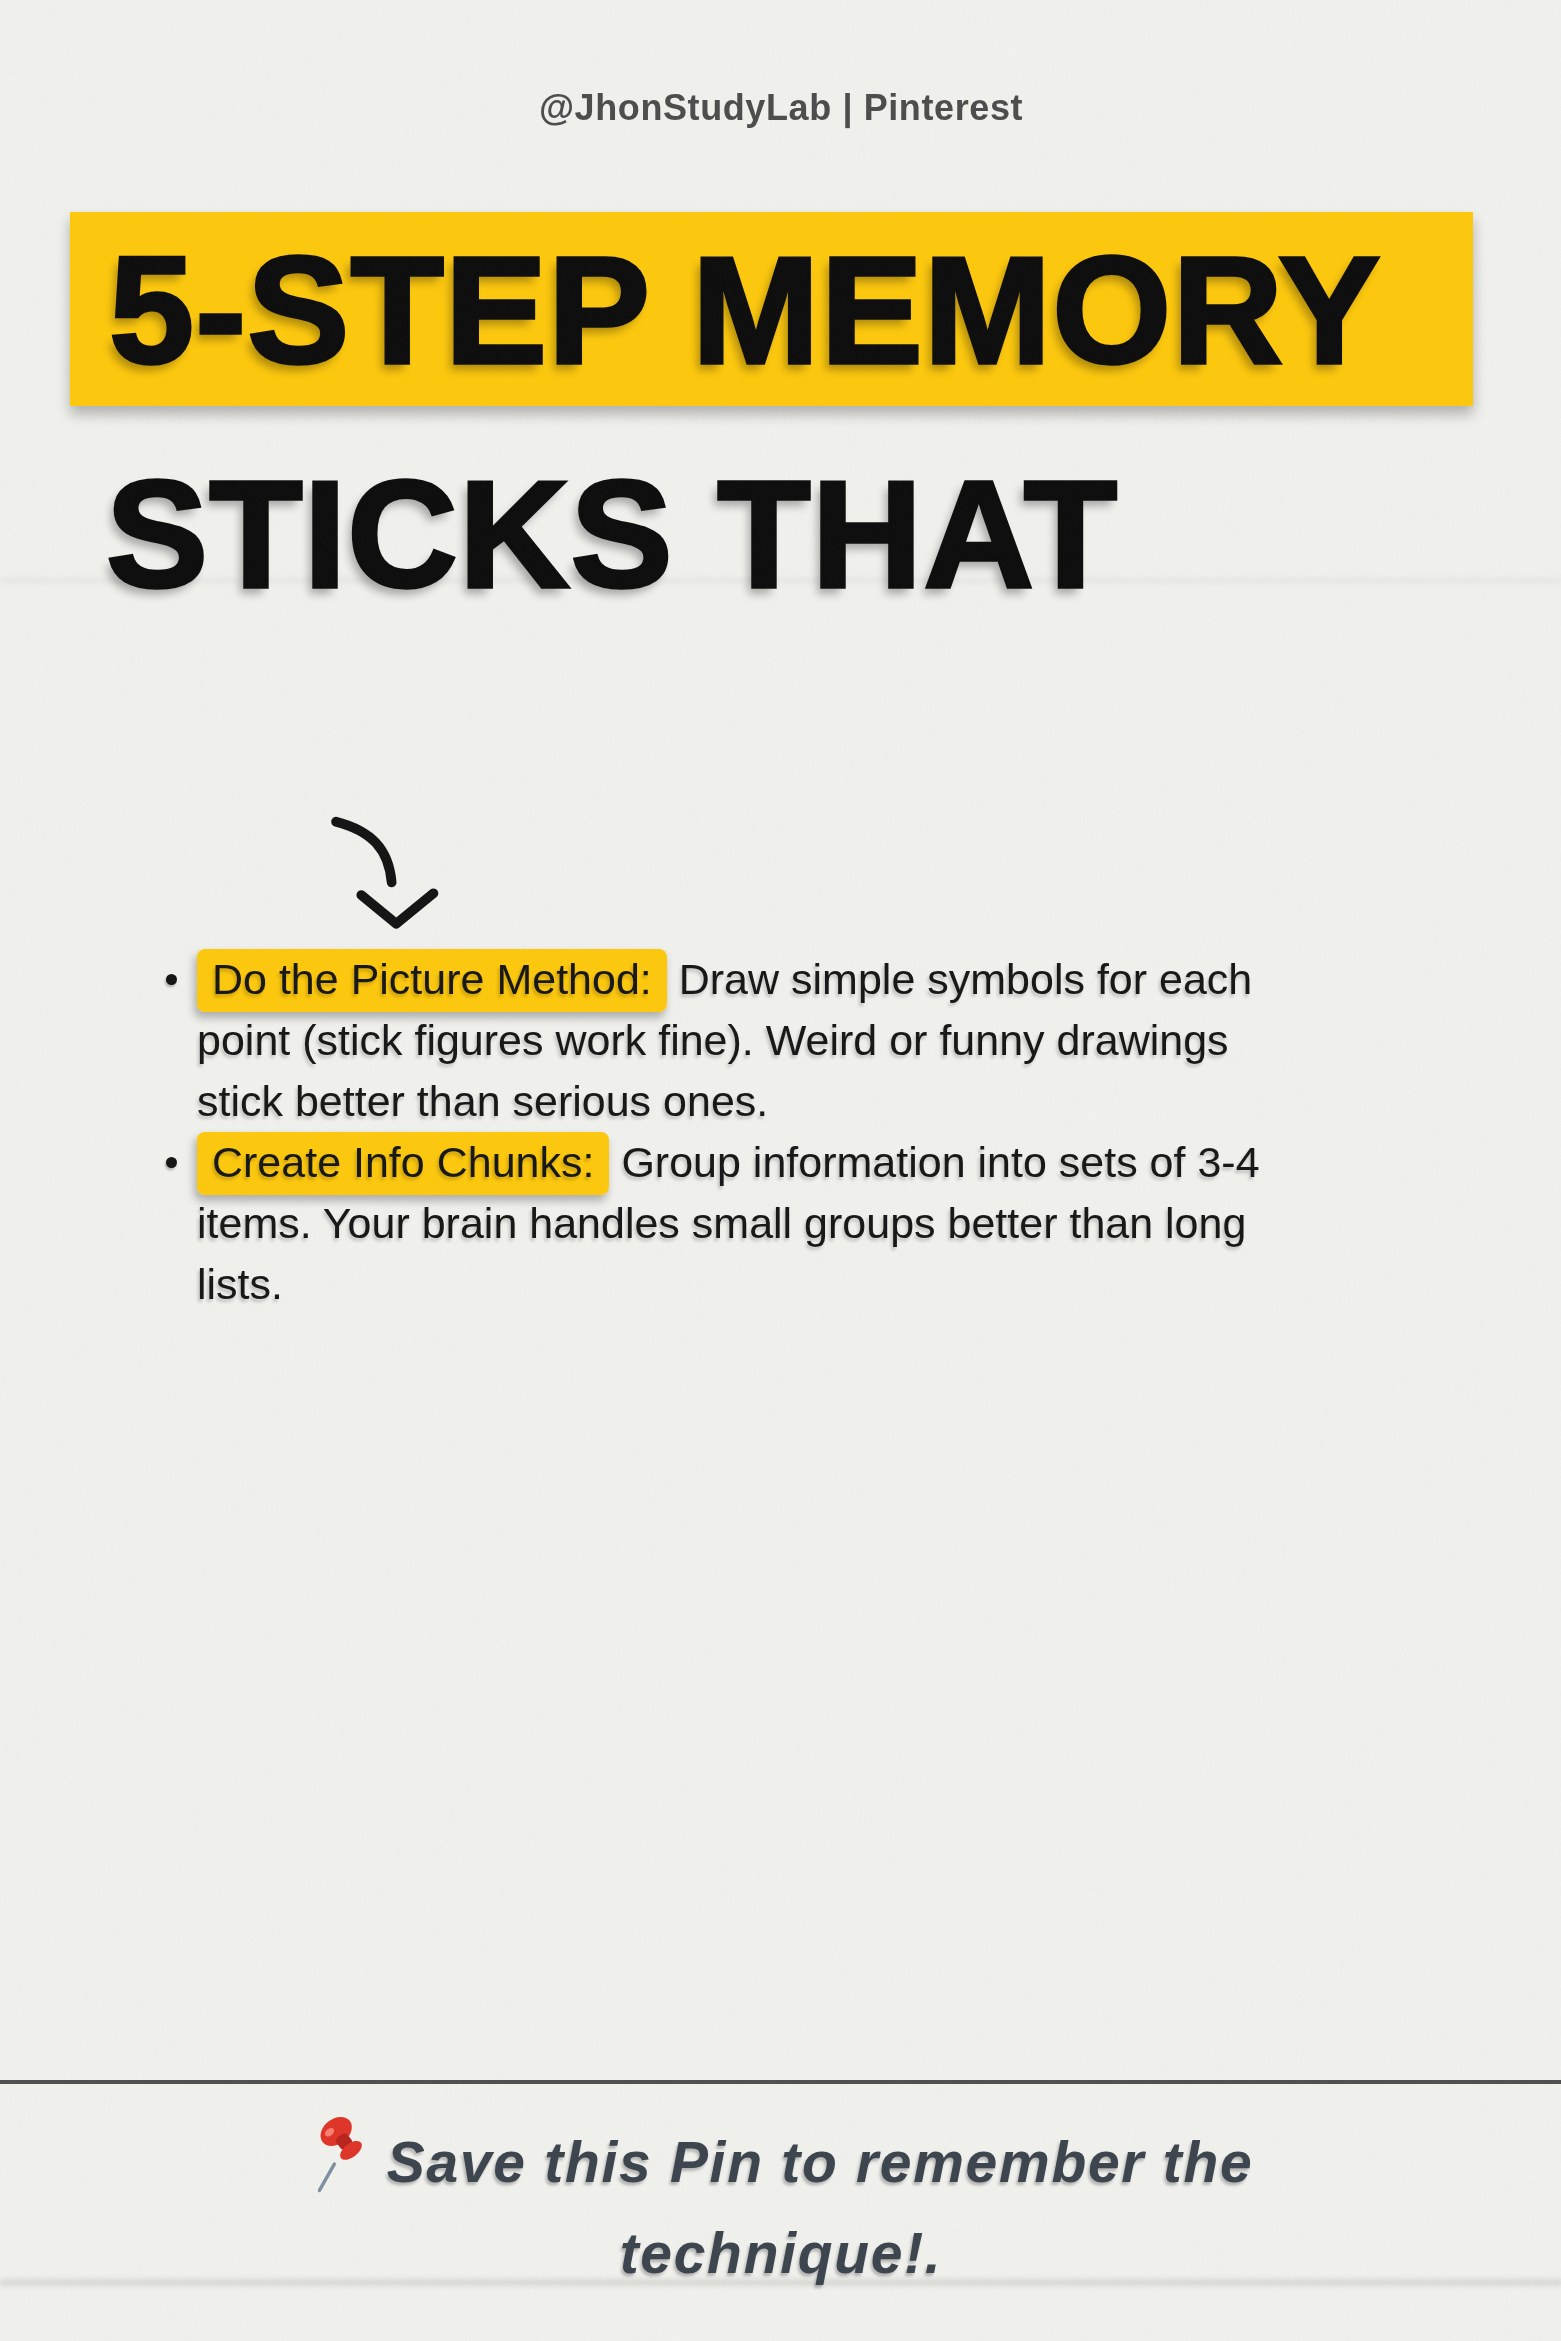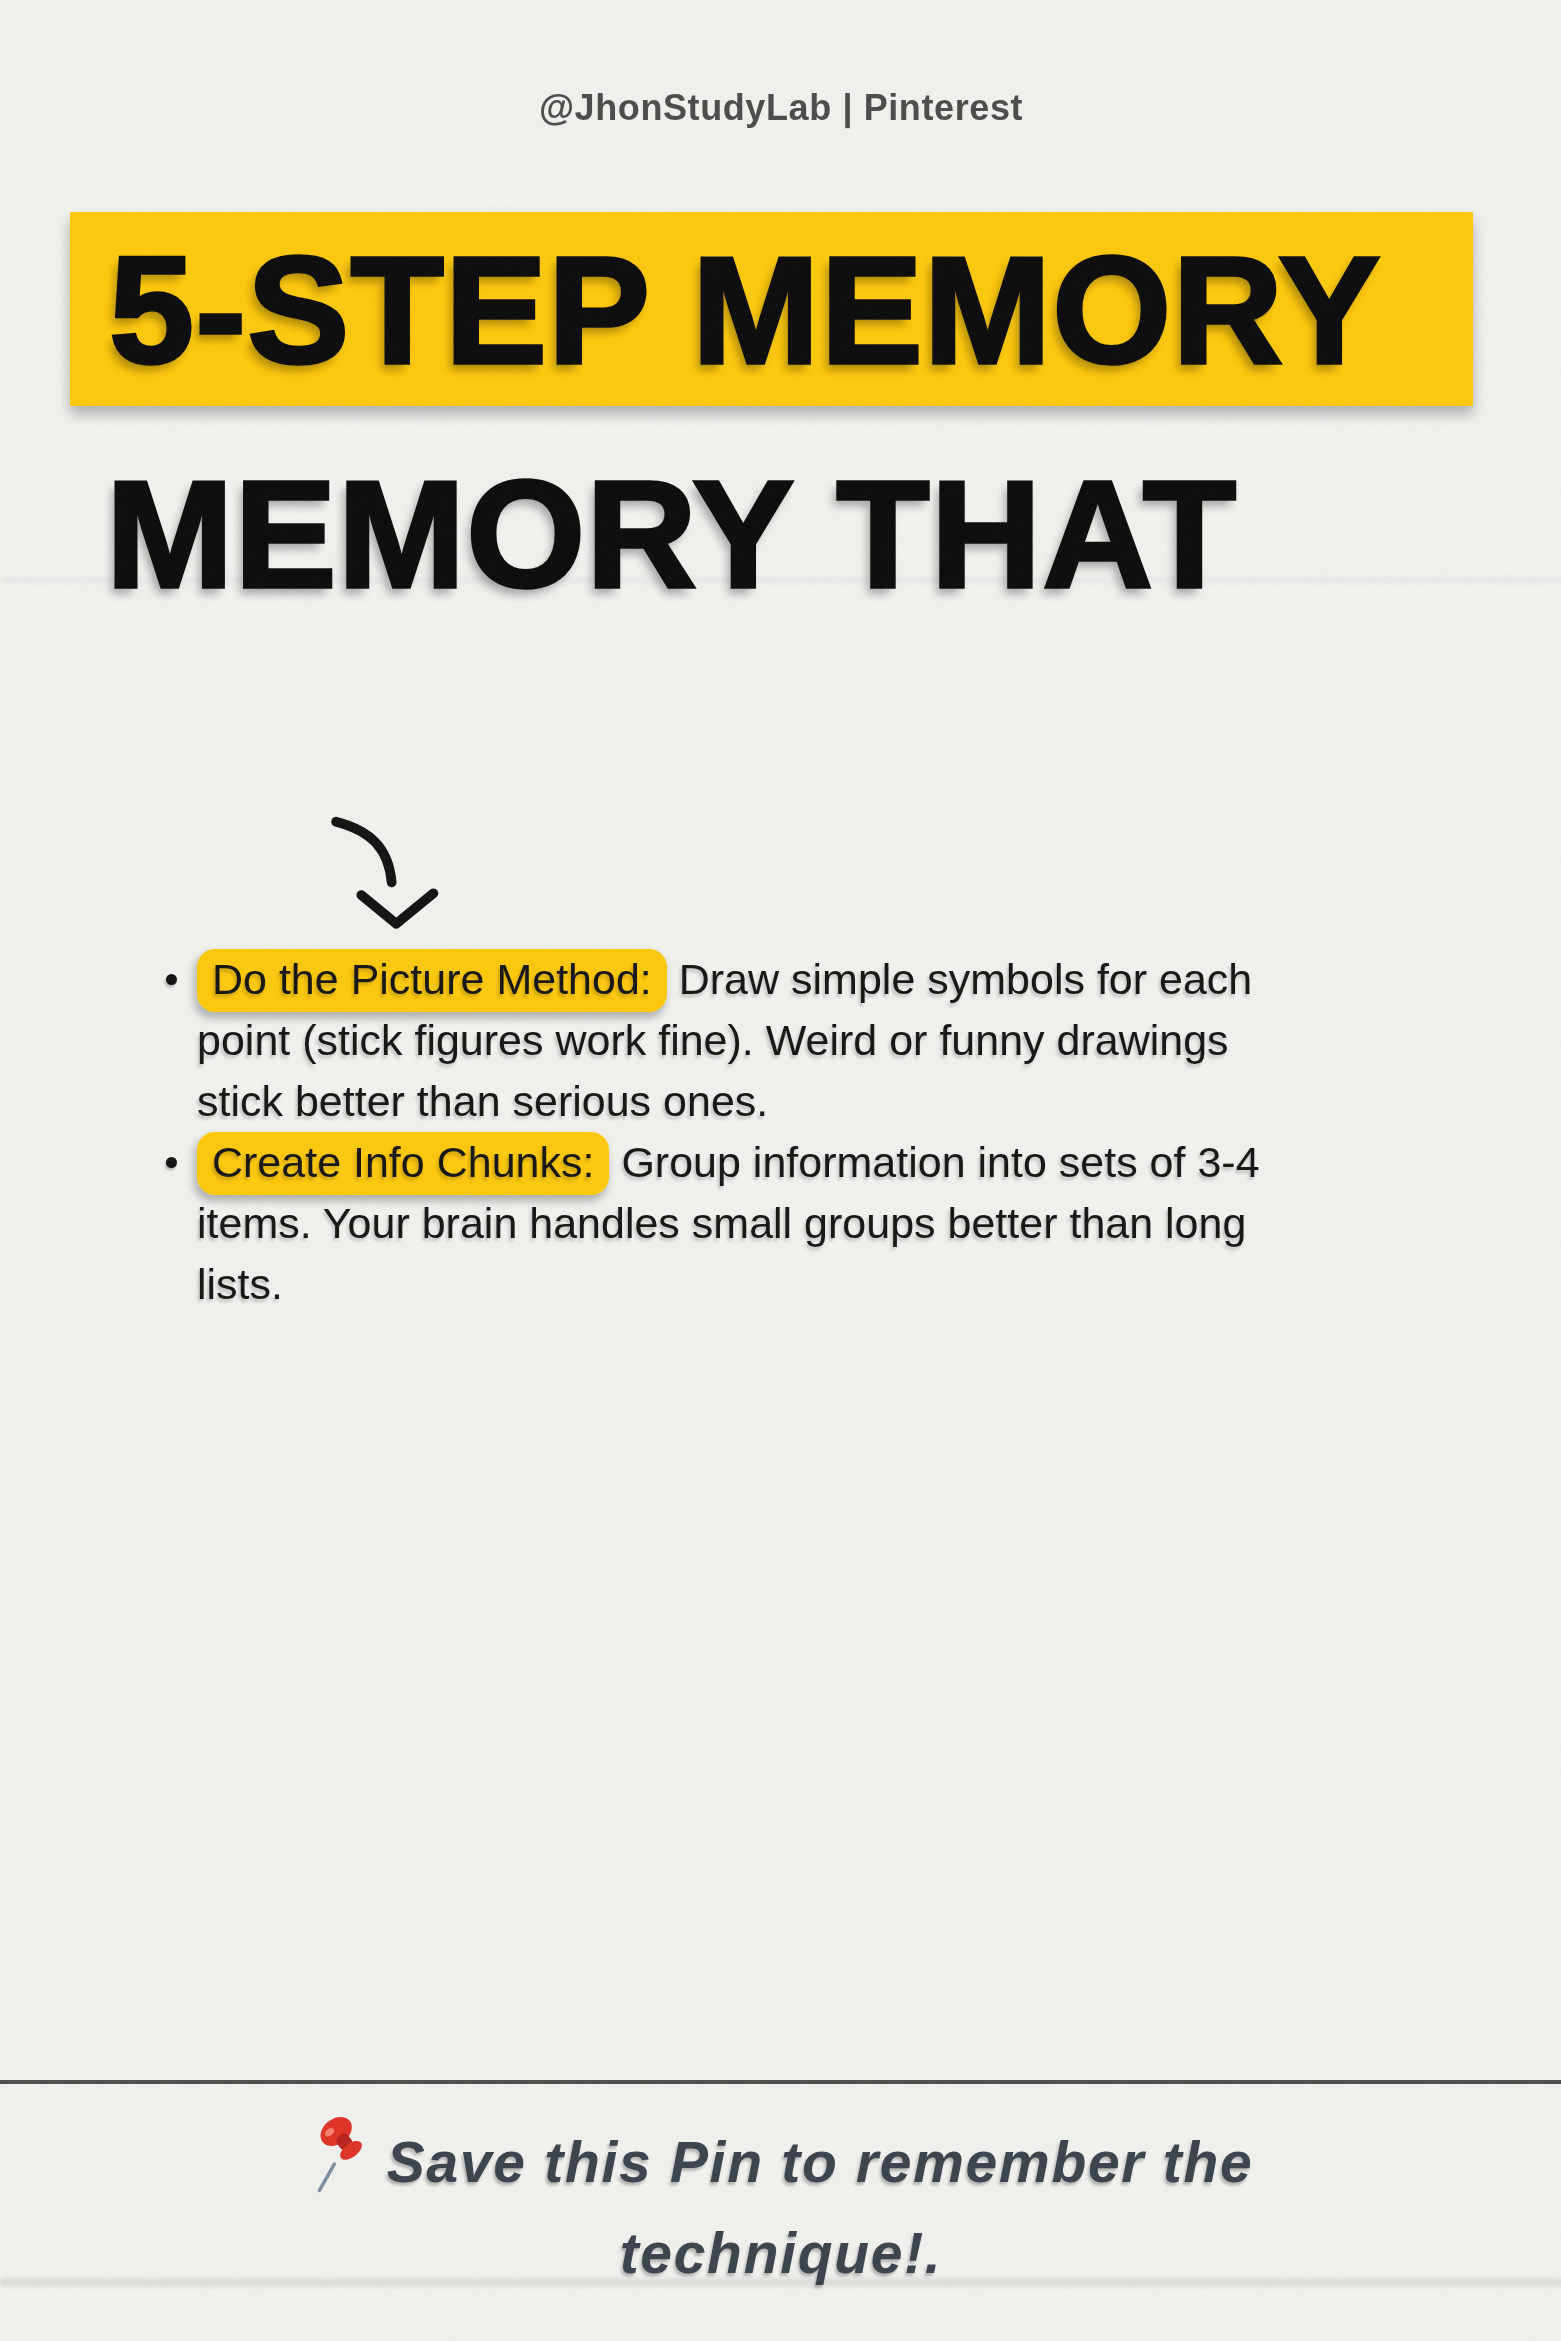--- a/index.html
+++ b/index.html
@@ -73,21 +73,21 @@
   .steps li::before{
     content:"";
     position:absolute;left:0;top:25px;
     width:11.4px;height:11.4px;border-radius:50%;
     background:#111;
     box-shadow:-1.1px 2.3px 2.3px rgba(0,0,0,.25);
   }
   .pill{
     background:#ffc90a;
     padding:5.7px 15px 9.1px 15px;
-    border-radius:18px;
+    border-radius:8px;
     box-shadow:-2.3px 5.7px 8px rgba(0,0,0,.28);
     text-align:center;
   }
   .desc{white-space:pre-line;}
   
   .divider{
     position:absolute;left:0;top:2080px;width:100%;height:4px;
     background:#4e4e4e;z-index:2;
   }
   .footer-cta{
@@ -111,21 +111,21 @@
 
 <div class="crease c2"></div>
 <div class="crease c1"></div>
 
 <div class="handle">@JhonStudyLab | Pinterest</div>
 
 <div class="title-block">
   <span class="big-title">5-STEP MEMORY</span>
 </div>
 <div class="title-rest">
-  <span class="big-title line2">MEMORY THAT</span>
+  <span class="big-title line2">STICKS THAT</span>
 </div>
 
 <div class="arrow-wrap">
   <svg width="149" height="132" viewBox="0 0 260 230">
     <path d="M 28 22 C 90 38 120 70 125 128" fill="none" stroke="#111" stroke-width="17" stroke-linecap="round"></path>
     <path d="M 72 150 L 133 200 L 198 147" fill="none" stroke="#111" stroke-width="17" stroke-linecap="round" stroke-linejoin="round"></path>
   </svg>
 </div>
 
 <ul class="steps">

